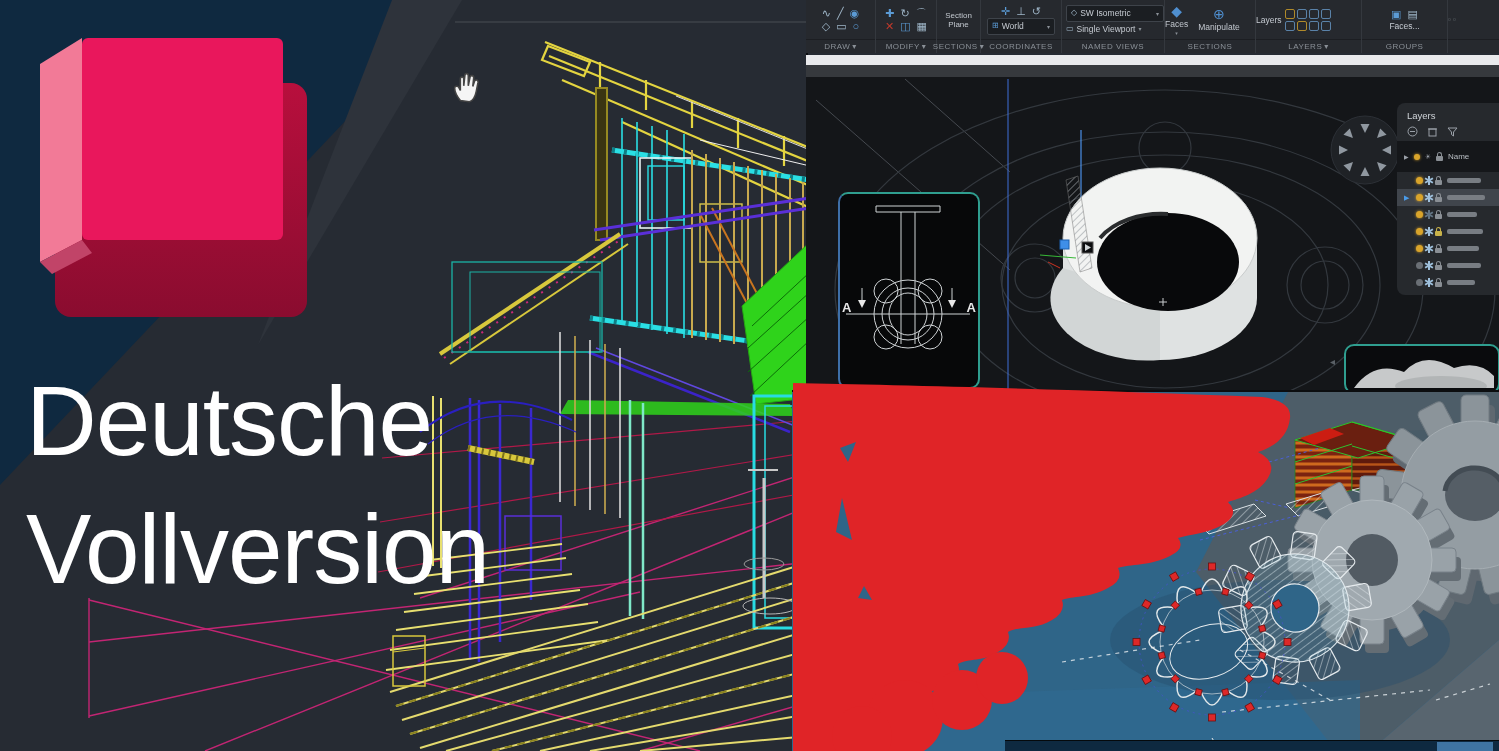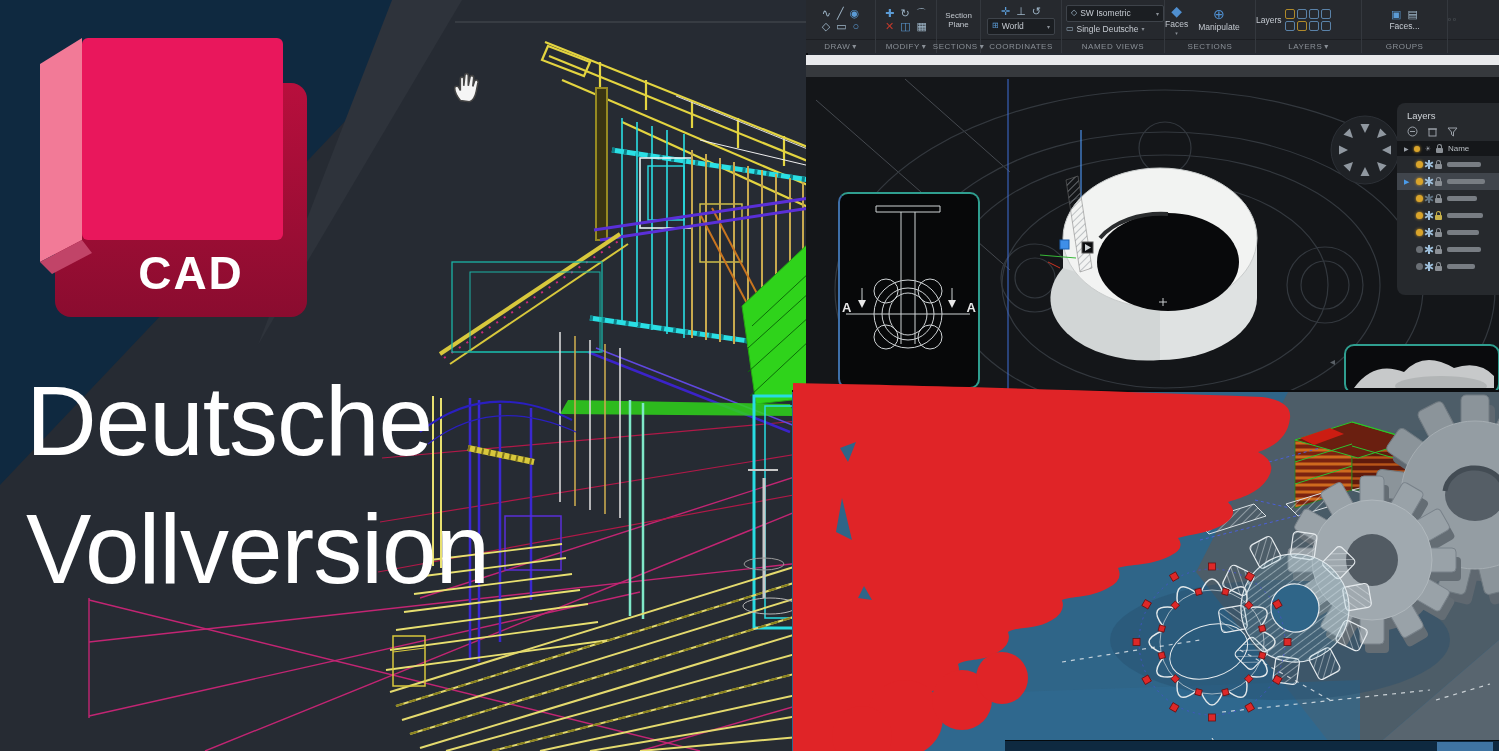--- a/index.html
+++ b/index.html
@@ -32,21 +32,21 @@
   .stack-btn .big{font-size:14px;color:#4f8fd0;line-height:14px;}
   .mini-cell{width:8px;height:8px;border:1px solid #5a82a8;border-radius:2px;margin:1px;}
   .mini-cell.y{border-color:#b08a2a;}
   .grid2{display:flex;flex-wrap:wrap;width:48px;}
 
   
   .layers-panel{position:absolute;left:1397px;top:103px;width:102px;height:192px;background:#26292d;
                 border-radius:8px 0 0 8px;z-index:6;color:#cfd3d8;font-size:9.5px;overflow:hidden;}
   .lp-title{padding:7px 0 3px 10px;}
   .lp-icons{display:flex;gap:9px;padding:2px 0 4px 10px;}
-  .lp-head{height:15px;background:#15171a;display:flex;align-items:center;gap:5px;padding-left:7px;
+  .lp-head{height:31px;background:#15171a;display:flex;align-items:center;gap:5px;padding-left:7px;
            font-size:8px;color:#b8bdc2;}
   .lp-row{height:17px;display:flex;align-items:center;gap:5px;padding-left:7px;}
   .lp-row.sel{background:#40454c;}
   .st-arrow{width:7px;font-size:7px;color:#4a9be8;line-height:7px;}
   .bulb{width:7px;height:7px;border-radius:50%;background:#d9a42b;box-shadow:0 0 3px #d9a42b;}
   .bulb.off{background:#6a6f75;box-shadow:none;}
   .snow{position:relative;width:2px;height:9px;background:#9fc0dc;flex:0 0 auto;}
   .snow::before,.snow::after{content:"";position:absolute;left:0;top:0;width:2px;height:9px;background:#9fc0dc;}
   .snow::before{transform:rotate(60deg)}.snow::after{transform:rotate(-60deg)}
   .lock{position:relative;width:7px;height:5px;background:#8a8f95;border-radius:1px;margin-top:4px;flex:0 0 auto;}
@@ -84,21 +84,20 @@
       <linearGradient id="backsq" x1="0" y1="0" x2="0" y2="1">
         <stop offset="0" stop-color="#b80f3d"></stop>
           <stop offset="1" stop-color="#8a0c2f"></stop>
       </linearGradient>
     </defs>
     <rect x="55" y="83" width="252" height="234" rx="16" fill="url(#backsq)"></rect>
     <polygon points="40,64 82,38 82,240 40,262" fill="#f27a97"></polygon>
     <polygon points="40,262 82,240 92,253 52,274" fill="#c14468"></polygon>
     <rect x="82" y="38" width="201" height="202" rx="6" fill="#e9175c"></rect>
   </svg>
-  <div class="logo-cad-label">CAD</div>
 
   <div class="hero-title" style="top:500px">Vollversion</div>
   <div class="hero-title" style="top:372px">Deutsche</div>
 
   <svg class="abs" style="left:0;top:0;z-index:4" width="810" height="751" viewBox="0 0 810 751" fill="none">
     <line x1="455" y1="22" x2="806" y2="22" stroke="#3e434a" stroke-width="1.5"></line>
 
     <g stroke="#c22573" stroke-width="1.4">
       <line x1="89" y1="598" x2="89" y2="718"></line>
       <line x1="89" y1="600" x2="700" y2="751"></line>
@@ -320,21 +319,21 @@
     </div>
     <div class="rib-sec" style="width:102px">
       <div class="sec-body icon-col" style="align-items:flex-start;padding-left:4px">
         <div class="dd-box" style="width:88px">
           <span class="gly" style="font-size:8px">◇</span>
           <span>SW Isometric</span>
           <span class="chev">▾</span>
         </div>
         <div style="display:flex;align-items:center;gap:3px;font-size:8.5px">
           <span class="gly" style="font-size:8px">▭</span>
-          <span>Single Deutsche</span>
+          <span>Single Viewport</span>
           <span style="font-size:6px;color:#8a9097">▾</span>
         </div>
       </div>
       <div class="sec-label">
         <span>NAMED VIEWS</span>
       </div>
     </div>
     <div class="rib-sec" style="width:90px">
       <div class="sec-body" style="gap:10px">
         <div class="stack-btn">

